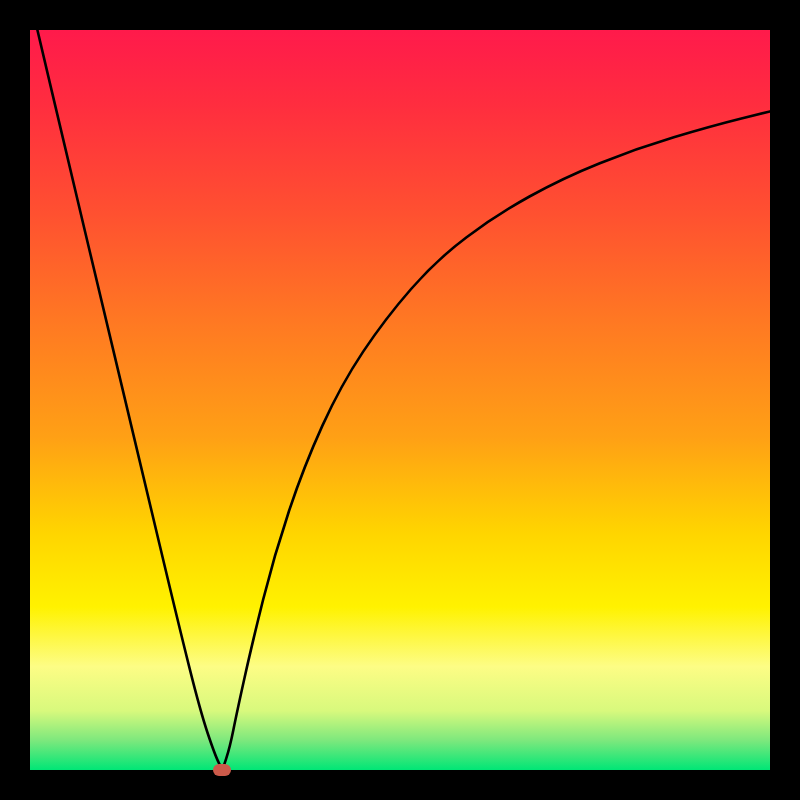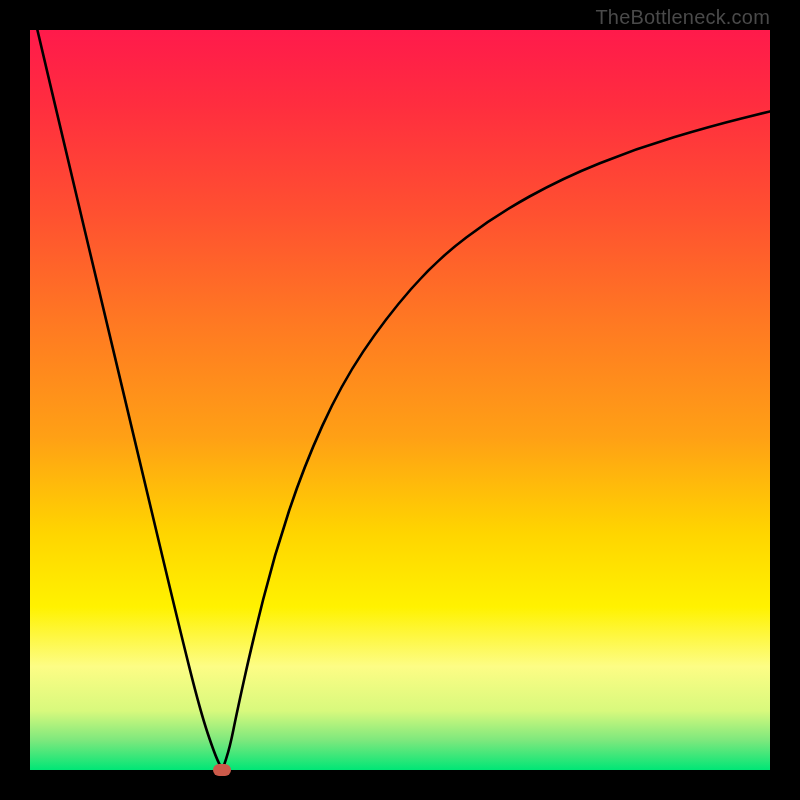--- a/index.html
+++ b/index.html
@@ -59,21 +59,20 @@
     height: 12px;
     background: #cc5a4a;
     border-radius: 6px;
   }
 </style>
 </head>
 <body>
 
 <div class="outer">
 
-  <div class="watermark">TheBottleneck.com</div>
 
   <div class="plot-frame">
 
     <svg class="curve" viewBox="0 0 740 740" preserveAspectRatio="none">
       <path id="curve-path" fill="none" stroke="#000" stroke-width="2.6" stroke-linecap="round" stroke-linejoin="round" d="M 7.4 0.0 Q 7.4 0.0 22.2 62.9 Q 37.0 125.8 55.5 203.5 Q 74.0 281.2 92.5 358.9 Q 111.0 436.6 129.5 514.3 Q 148.0 592.0 159.1 636.4 Q 170.2 680.8 177.6 703.0 Q 185.0 725.2 188.7 732.6 Q 192.4 740.0 192.4 740.0 Q 192.4 740.0 196.1 728.9 Q 199.8 717.8 203.5 699.3 Q 207.2 680.8 214.6 647.5 Q 222.0 614.2 233.1 569.8 Q 244.2 525.4 259.0 481.0 Q 273.8 436.6 292.3 395.9 Q 310.8 355.2 333.0 321.9 Q 355.2 288.6 381.1 259.0 Q 407.0 229.4 436.6 207.2 Q 466.2 185.0 499.5 166.5 Q 532.8 148.0 569.8 133.2 Q 606.8 118.4 643.8 107.3 Q 680.8 96.2 710.4 88.8 L 740.0 81.4"></path>
     </svg>
 
     <div id="marker" class="marker" style="left: 183.4px; top: 734px; background: rgb(204, 90, 74);"></div>
 
   </div>

